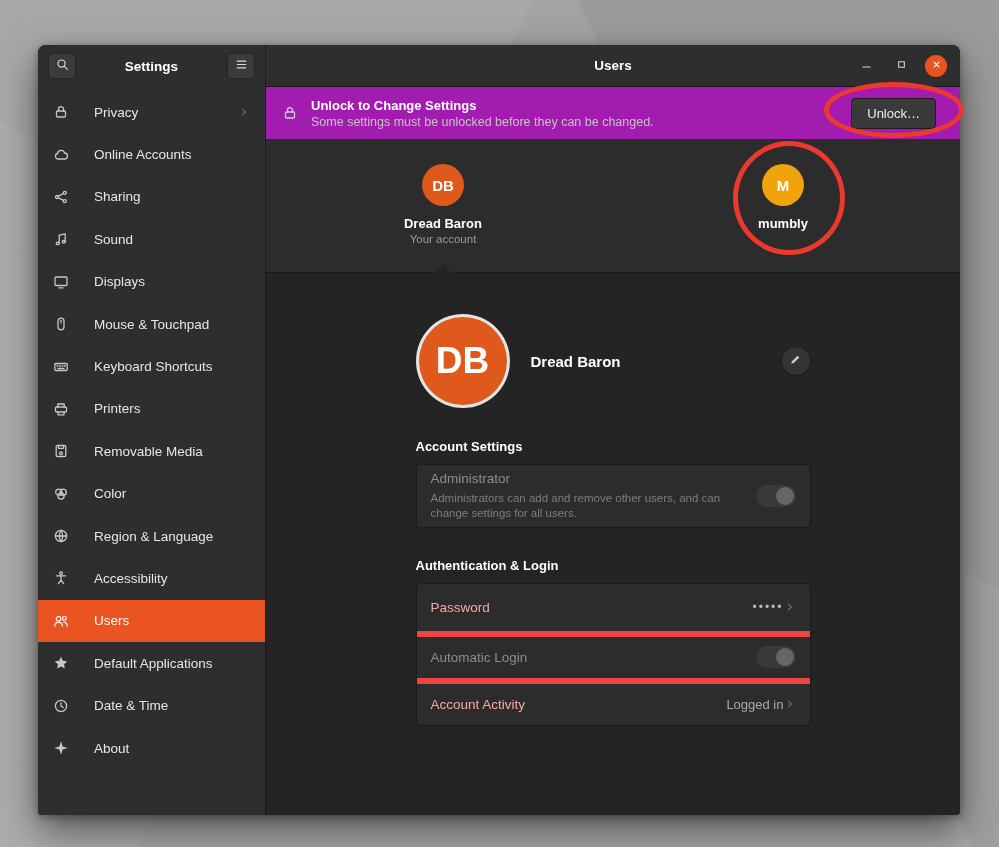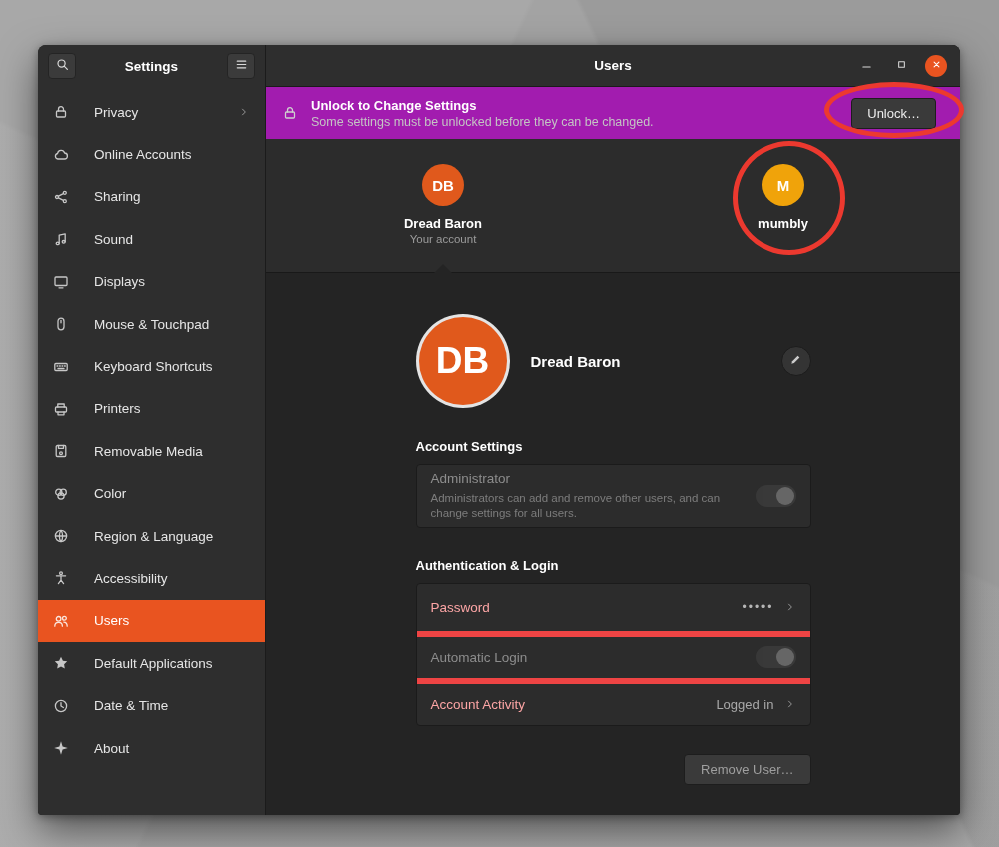--- a/index.html
+++ b/index.html
@@ -74,21 +74,21 @@
   .avatar-lg { width:88px; height:88px; flex:none; border-radius:50%; display:flex; align-items:center; justify-content:center;
     color:#fff; font-weight:bold; font-size:37px; box-shadow:0 0 0 3px #e4e4e4; margin-left:3px; }
   .profile-name { margin-left:24px; color:#ffffff; font-weight:bold; font-size:15px; flex:1; }
   .edit-btn { width:30px; height:30px; border-radius:50%; background:#343434; border:1px solid #1c1c1c; color:#cccccc;
     display:flex; align-items:center; justify-content:center; cursor:pointer; }
   .edit-btn svg { width:13px; height:13px; }
 
   .section-title { margin-top:34px; color:#ffffff; font-weight:bold; font-size:13px; }
   .section-title.second { margin-top:30px; }
   .card { margin-top:10px; background:#2c2c2c; border:1px solid #1b1b1b; border-radius:4px; }
-  .row { min-height:47px; display:flex; align-items:center; padding:6px 14px; gap:10px; }
+  .row { min-height:47px; display:flex; align-items:center; padding:6px 14px; }
   .row + .row { border-top:6px solid #ef4444; }
   .r-main { flex:1; min-width:0; }
   .r-label { font-size:13.5px; color:#fca5a5; }
   .row.disabled .r-label { color:#8d8d8d; }
   .r-desc { margin-top:5px; color:#7d7d7d; font-size:11.5px; line-height:1.3; max-width:300px; }
   .r-value { color:#a8a8a8; font-size:13px; }
   .r-value.dots { letter-spacing:2px; font-size:12px; color:#b5b5b5; }
   .r-chev { display:flex; color:#9a9a9a; }
   .r-chev svg { width:12px; height:12px; }
 
@@ -387,23 +387,20 @@
                 </div>
                 <span class="r-value">Logged in</span>
                 <span class="r-chev">
                   <svg viewBox="0 0 16 16" fill="none" stroke="currentColor" stroke-width="1.3" stroke-linecap="round" stroke-linejoin="round">
                     <path d="M6 4.2L9.8 8 6 11.8"></path>
                   </svg>
                 </span>
               </div>
             </div>
 
-          <div class="remove-row">
-            <button class="remove-btn">Remove User…</button>
-          </div>
         </div>
       </div>
 
     </main>
   </div>
 
   <div class="annotation" id="ann-unlock" style="border-color: rgb(236, 57, 47);"></div>
   <div class="annotation" id="ann-mumbly" style="border-color: rgb(236, 57, 47);"></div>
 </div>
 

